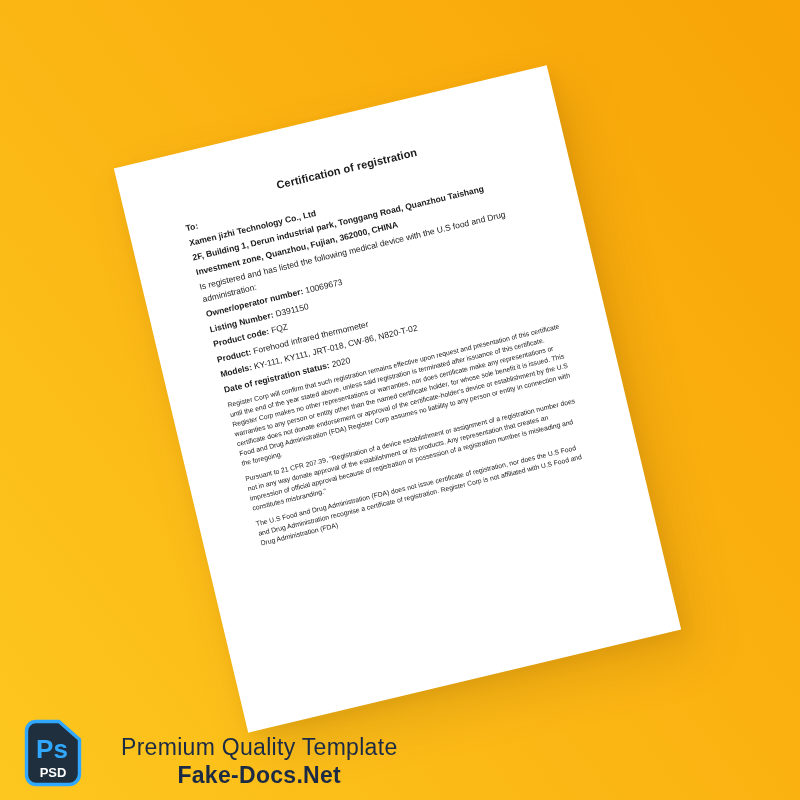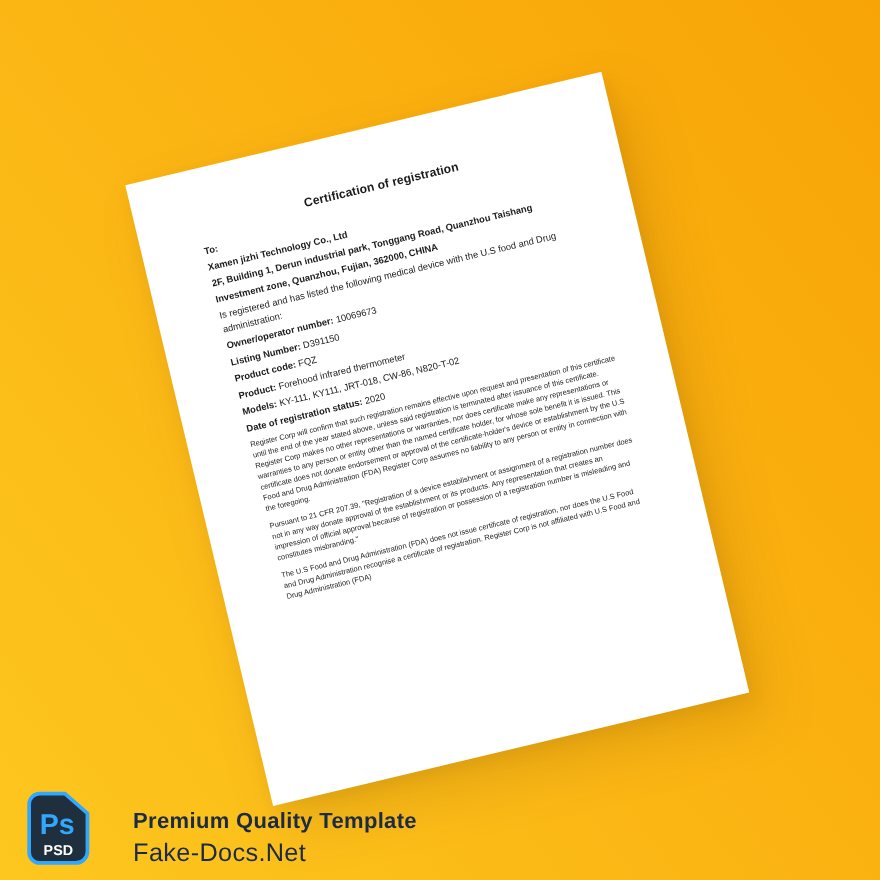--- a/index.html
+++ b/index.html
@@ -64,30 +64,31 @@
     align-items:flex-start;
     gap:27px;
   }
   .ps-badge{display:block;}
   .brand-text{
     margin-left:12px;
     margin-top:14px;
     color:var(--brand_text);
   }
   .brand-line1{
-    font-size:20px;
-    font-weight:bold;
+    font-size:23px;
+    font-weight:normal;
     line-height:28px;
     letter-spacing:.3px;
   }
   .brand-line2{
     font-size:23px;
-    font-weight:normal;
+    font-weight:bold;
     line-height:28px;
     letter-spacing:.3px;
+    text-align:center;
   }
 </style>
 </head>
 <body>
 
 <div class="paper">
   <div class="doc">
 
     <div class="doc-title">Certification of registration</div>
 

